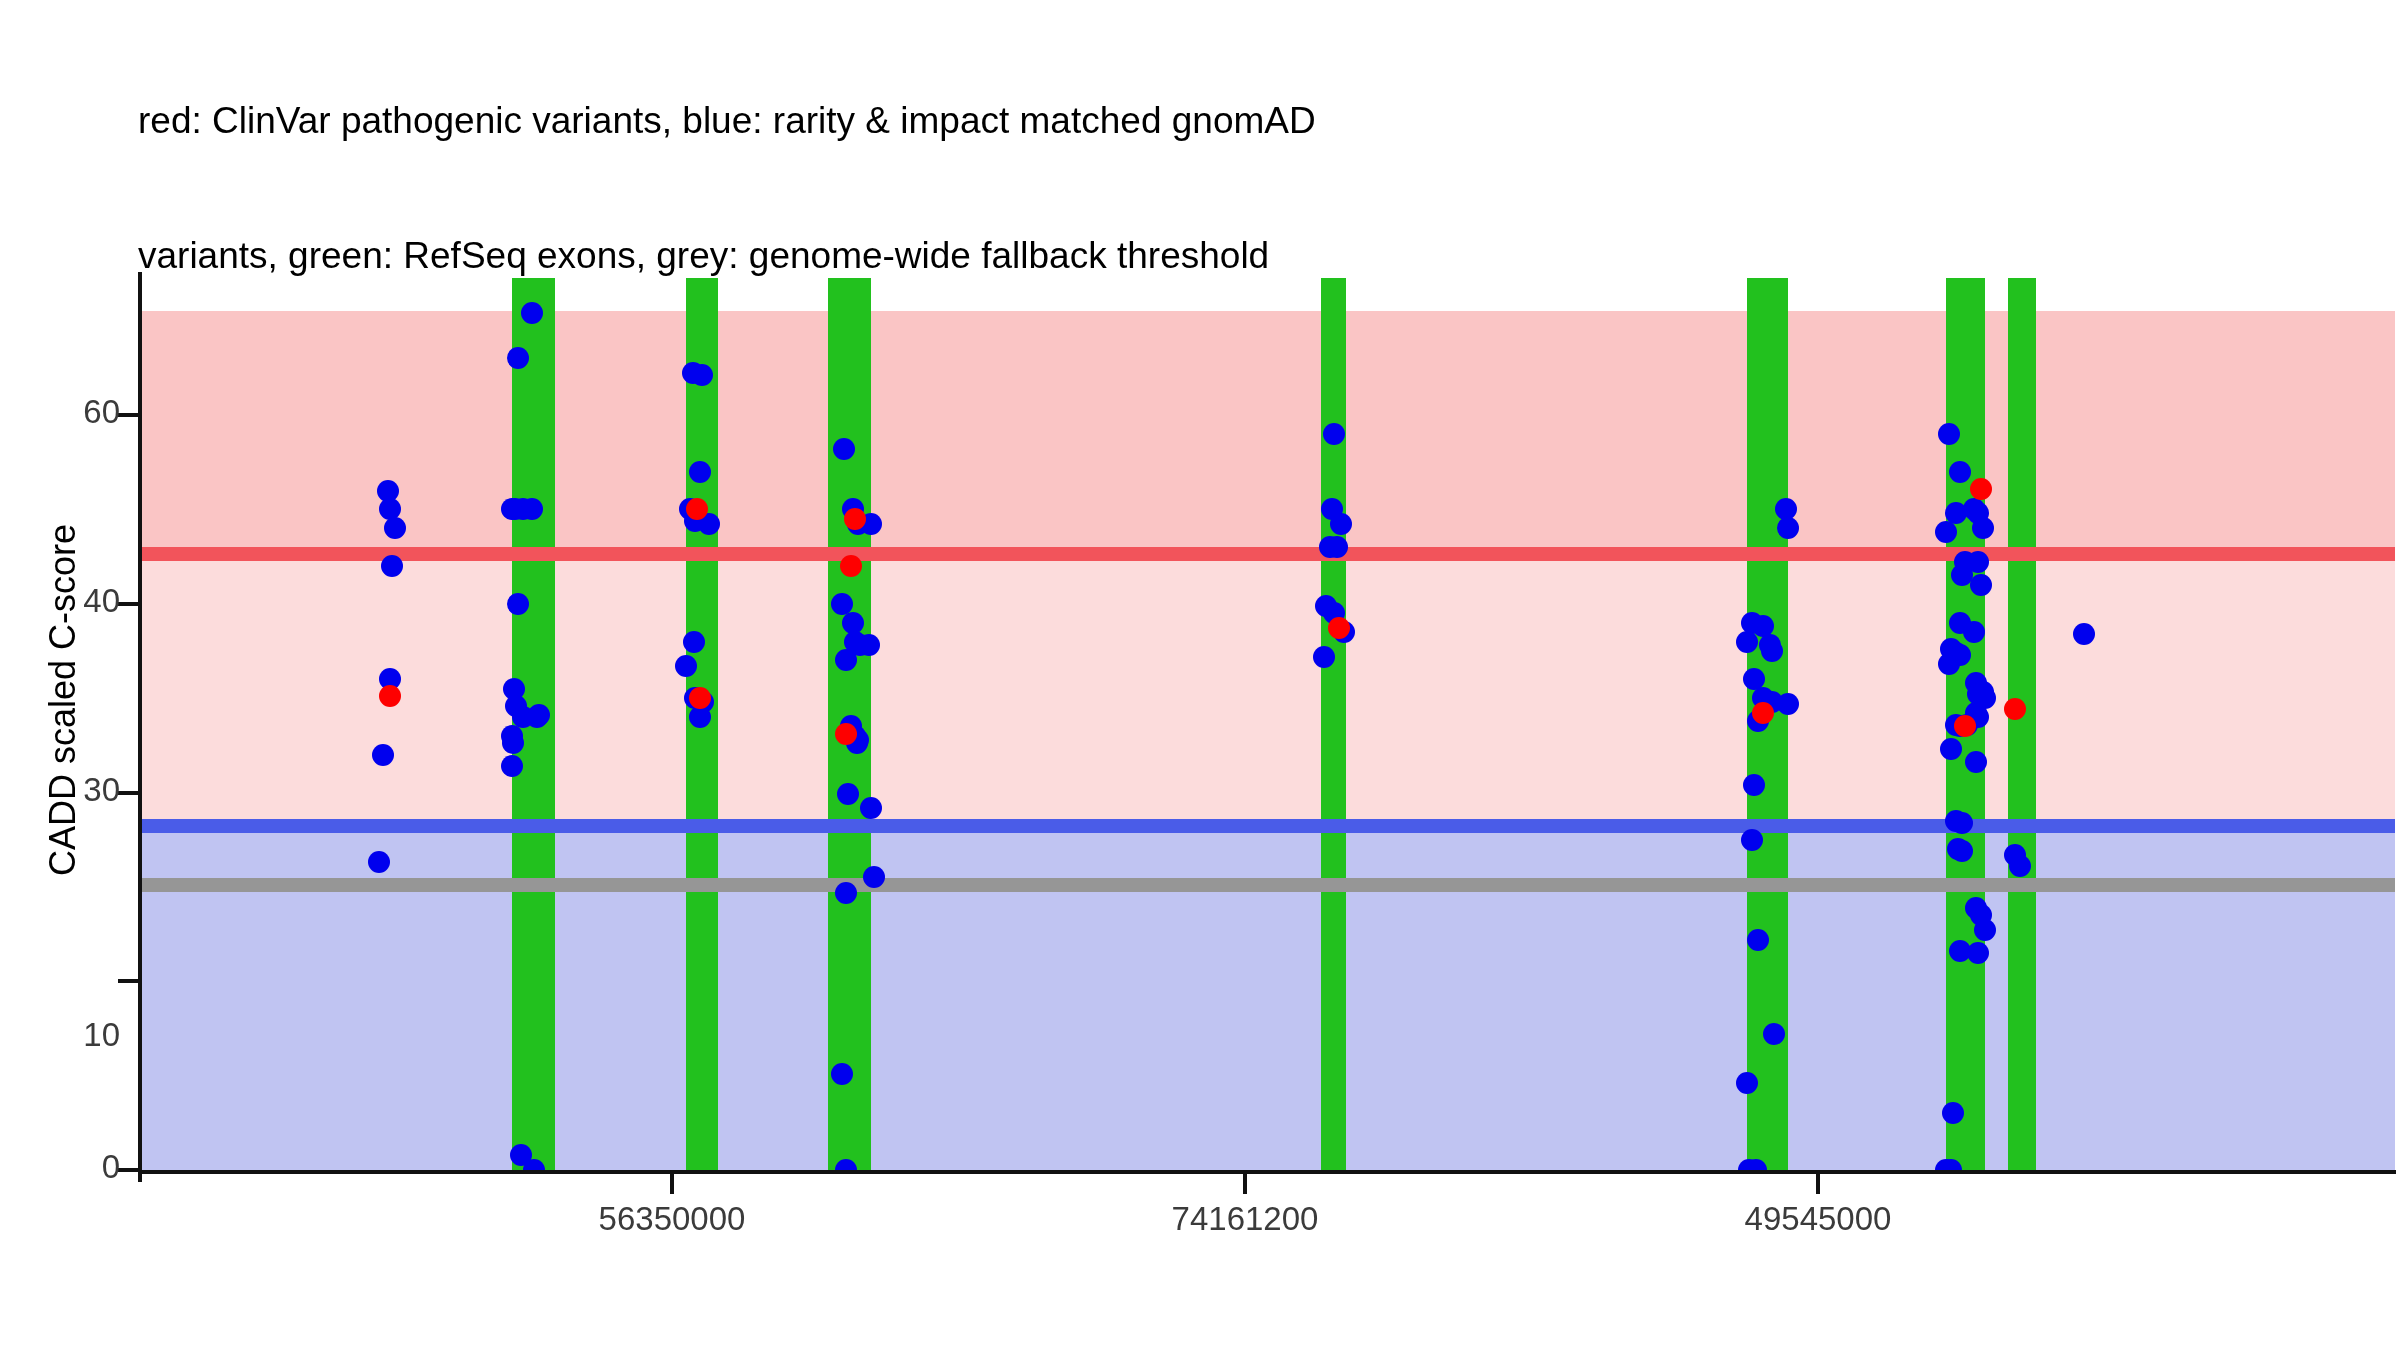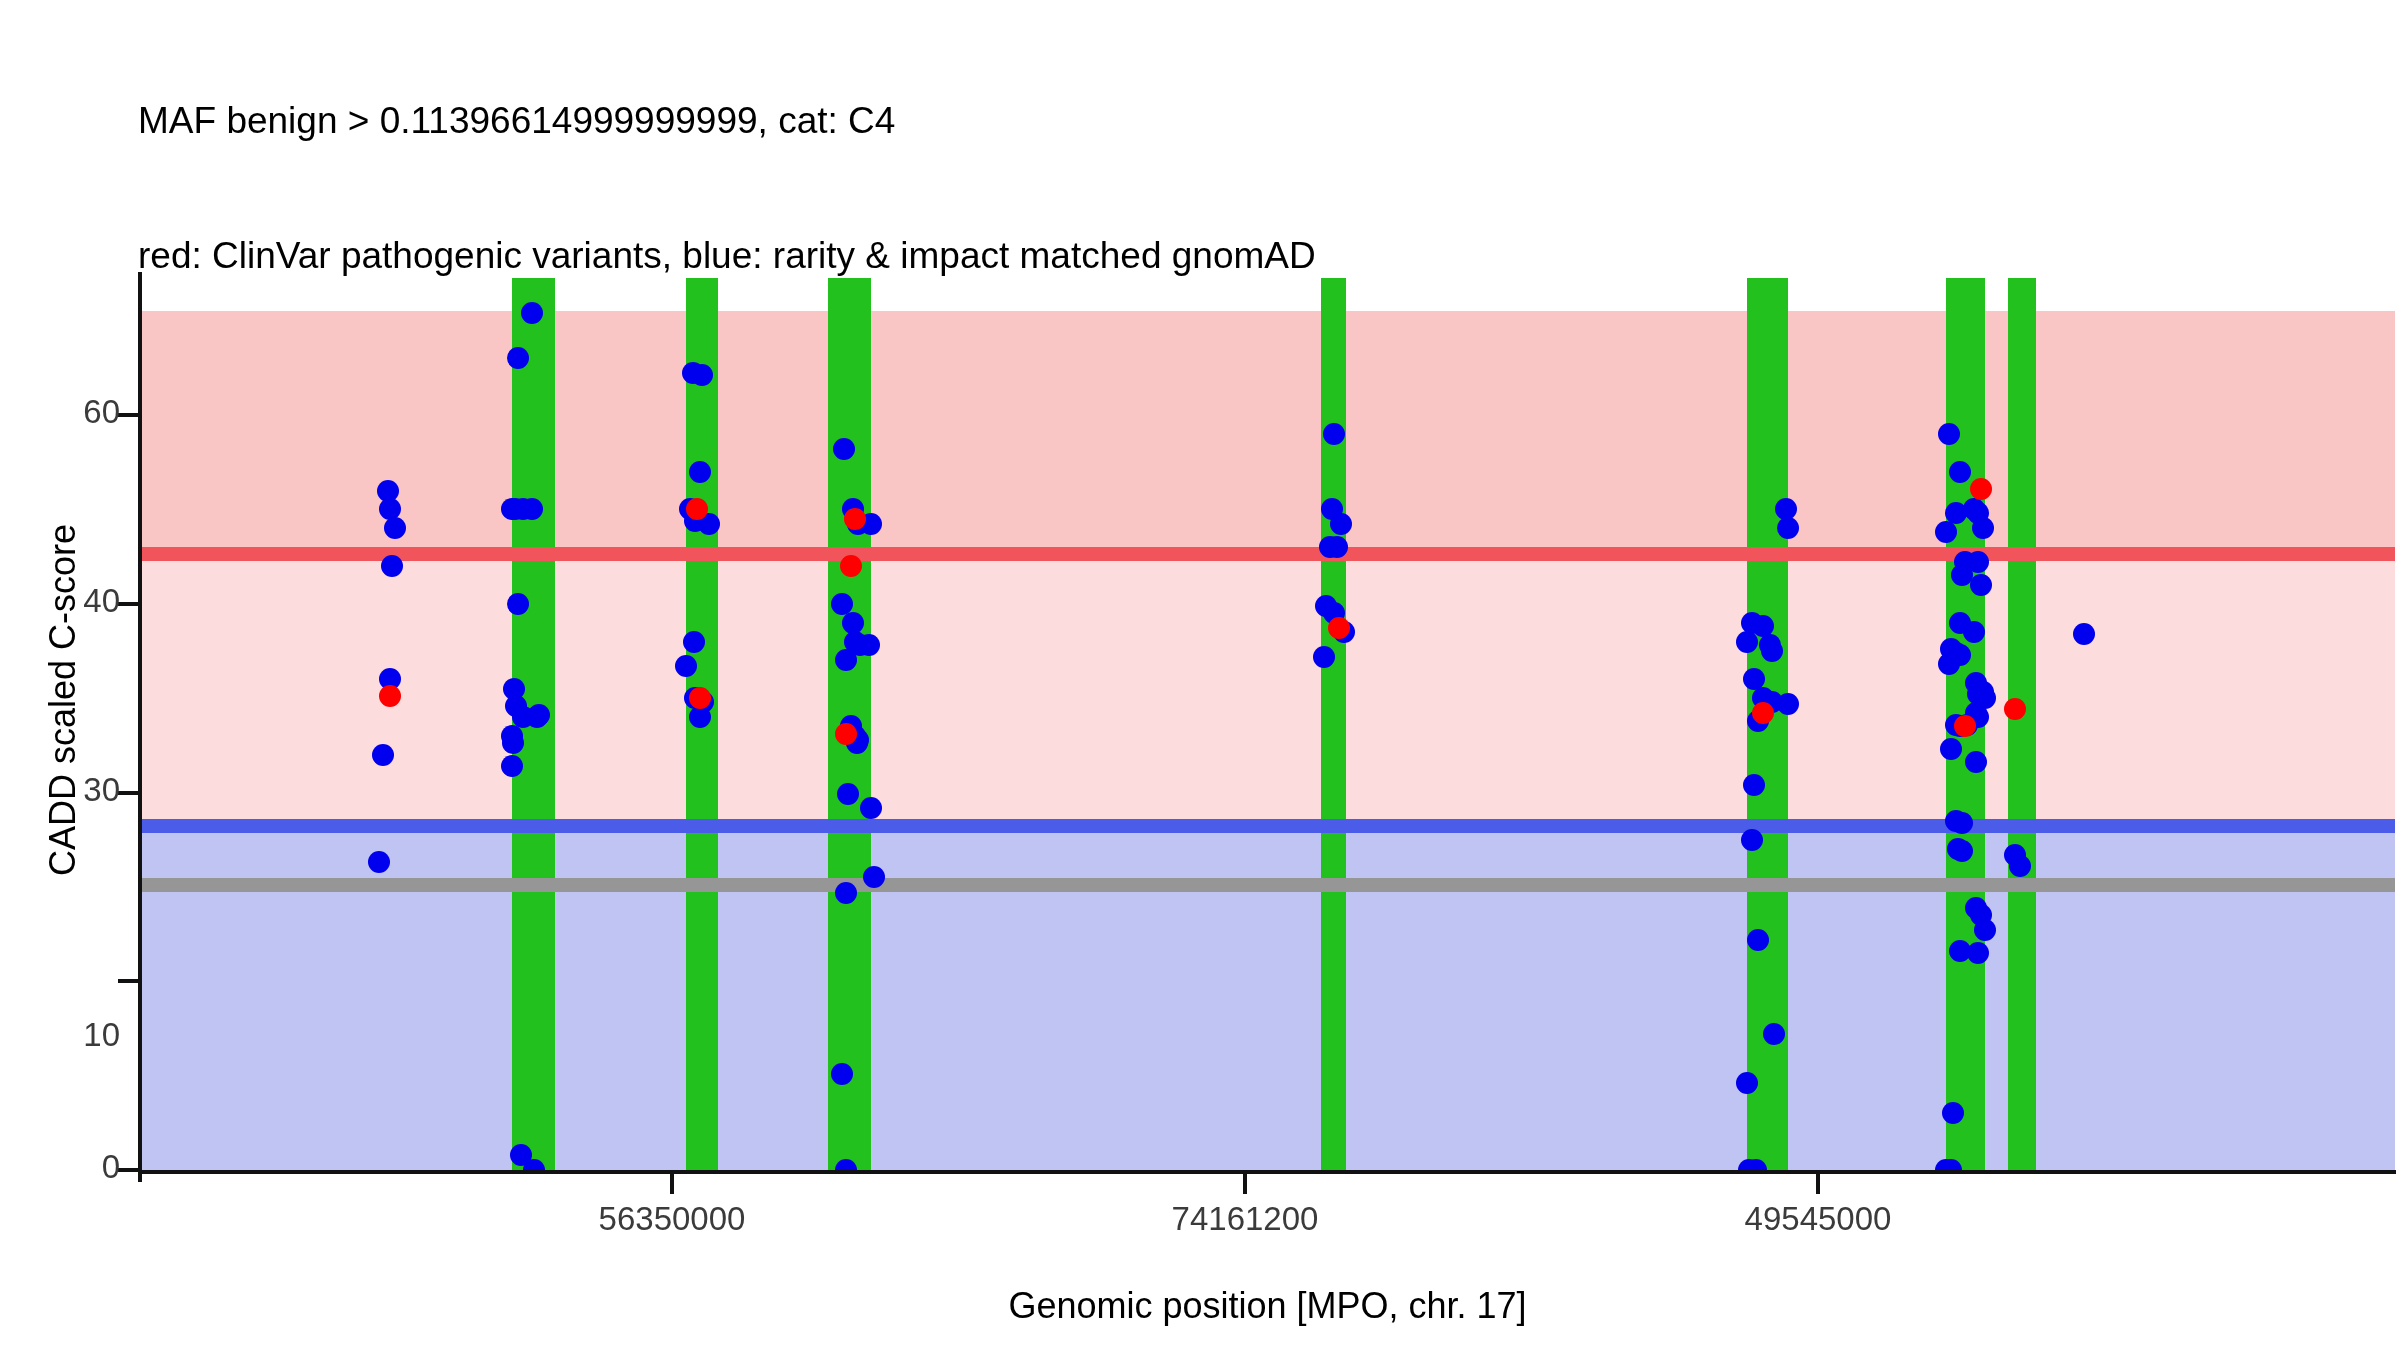--- a/index.html
+++ b/index.html
@@ -42,21 +42,20 @@
 
   .xtick{position:absolute;top:1174px;width:4px;height:20px;background:#111;}
   .xlabel{position:absolute;top:1200px;width:260px;text-align:center;font-size:33px;color:#3b3b3b;}
 </style>
 </head>
 <body>
 
 <div id="root">
 
   <div id="title">
-    <span class="tline">MAF benign &gt; 0.11396614999999999, cat: C4</span>
     <span class="tline">red: ClinVar pathogenic variants, blue: rarity &amp; impact matched gnomAD</span>
     <span class="tline">variants, green: RefSeq exons, grey: genome-wide fallback threshold</span>
   </div>
 
   <div id="panel">
       <div class="band" style="top: 33.1875px; height: 242.544px; background: rgb(250, 197, 197);"></div>
       <div class="band" style="top: 275.731px; height: 272.555px; background: rgb(252, 220, 220);"></div>
       <div class="band" style="top: 548.286px; height: 343.714px; background: rgb(192, 196, 242);"></div>
       <div class="gbar" style="left: 371.56px; width: 43.548px;"></div>
       <div class="gbar" style="left: 545.752px; width: 32.088px;"></div>
@@ -226,15 +225,14 @@
       <div class="xlabel" style="left: 542px;">56350000</div>
       <div class="xtick" style="left: 1243px;"></div>
       <div class="xlabel" style="left: 1115px;">74161200</div>
       <div class="xtick" style="left: 1816px;"></div>
       <div class="xlabel" style="left: 1688px;">49545000</div>
     </div>
 
   <div id="ylab-wrap">
     <div id="ylab">CADD scaled C-score</div>
   </div>
-  <div id="xlab">Genomic position [MPO, chr. 17]</div>
 
 </div>
 
 </body></html>

